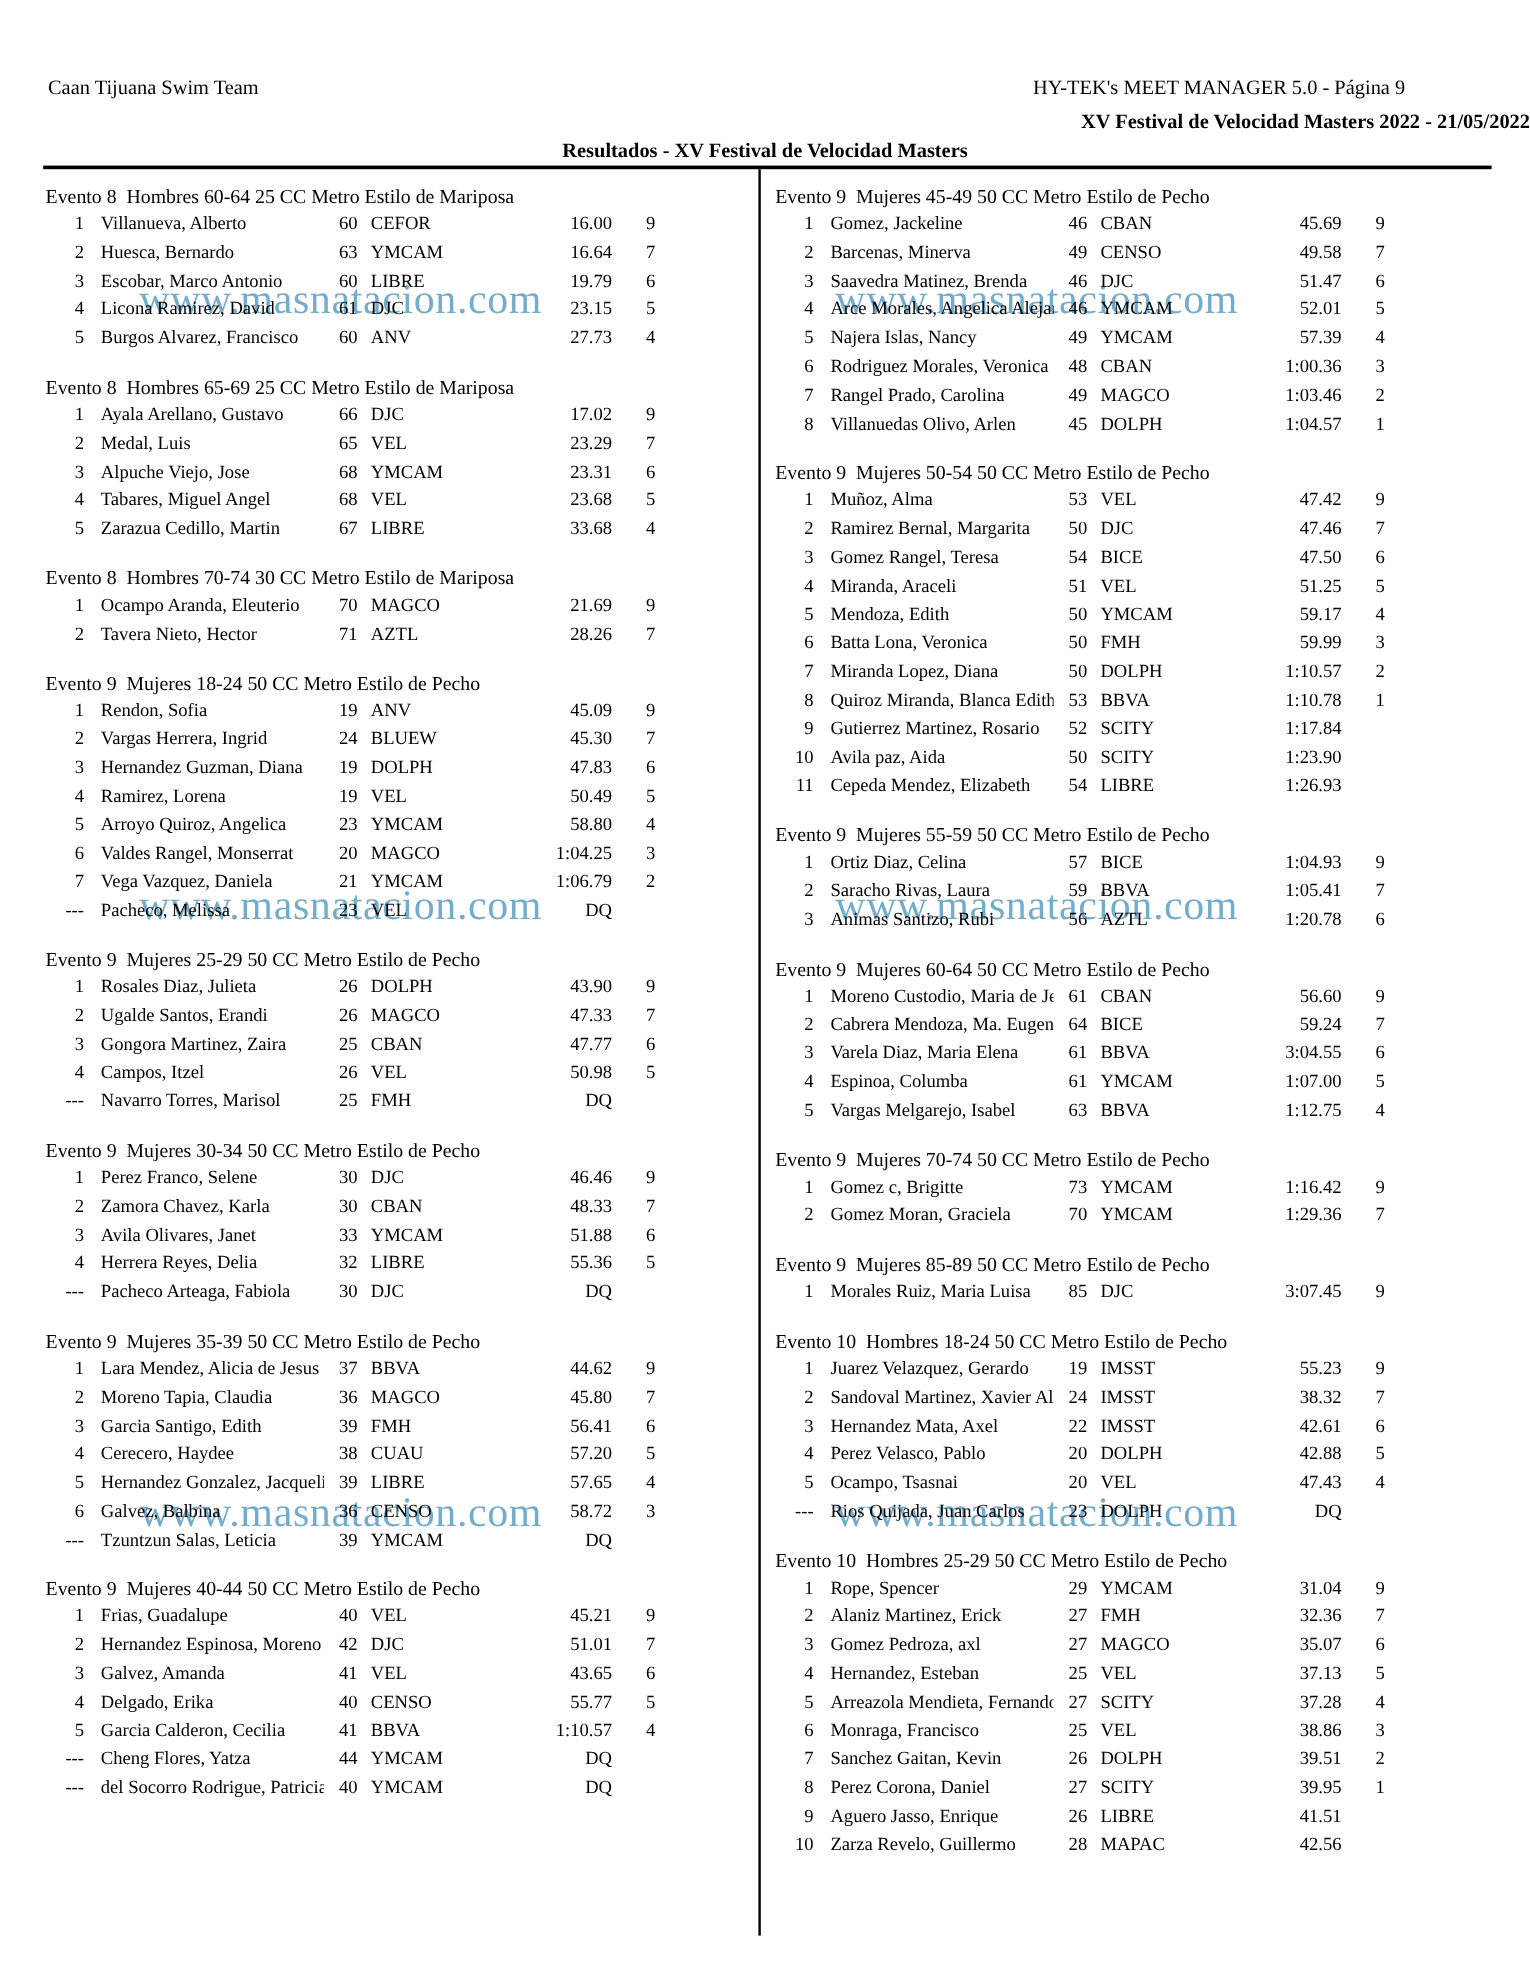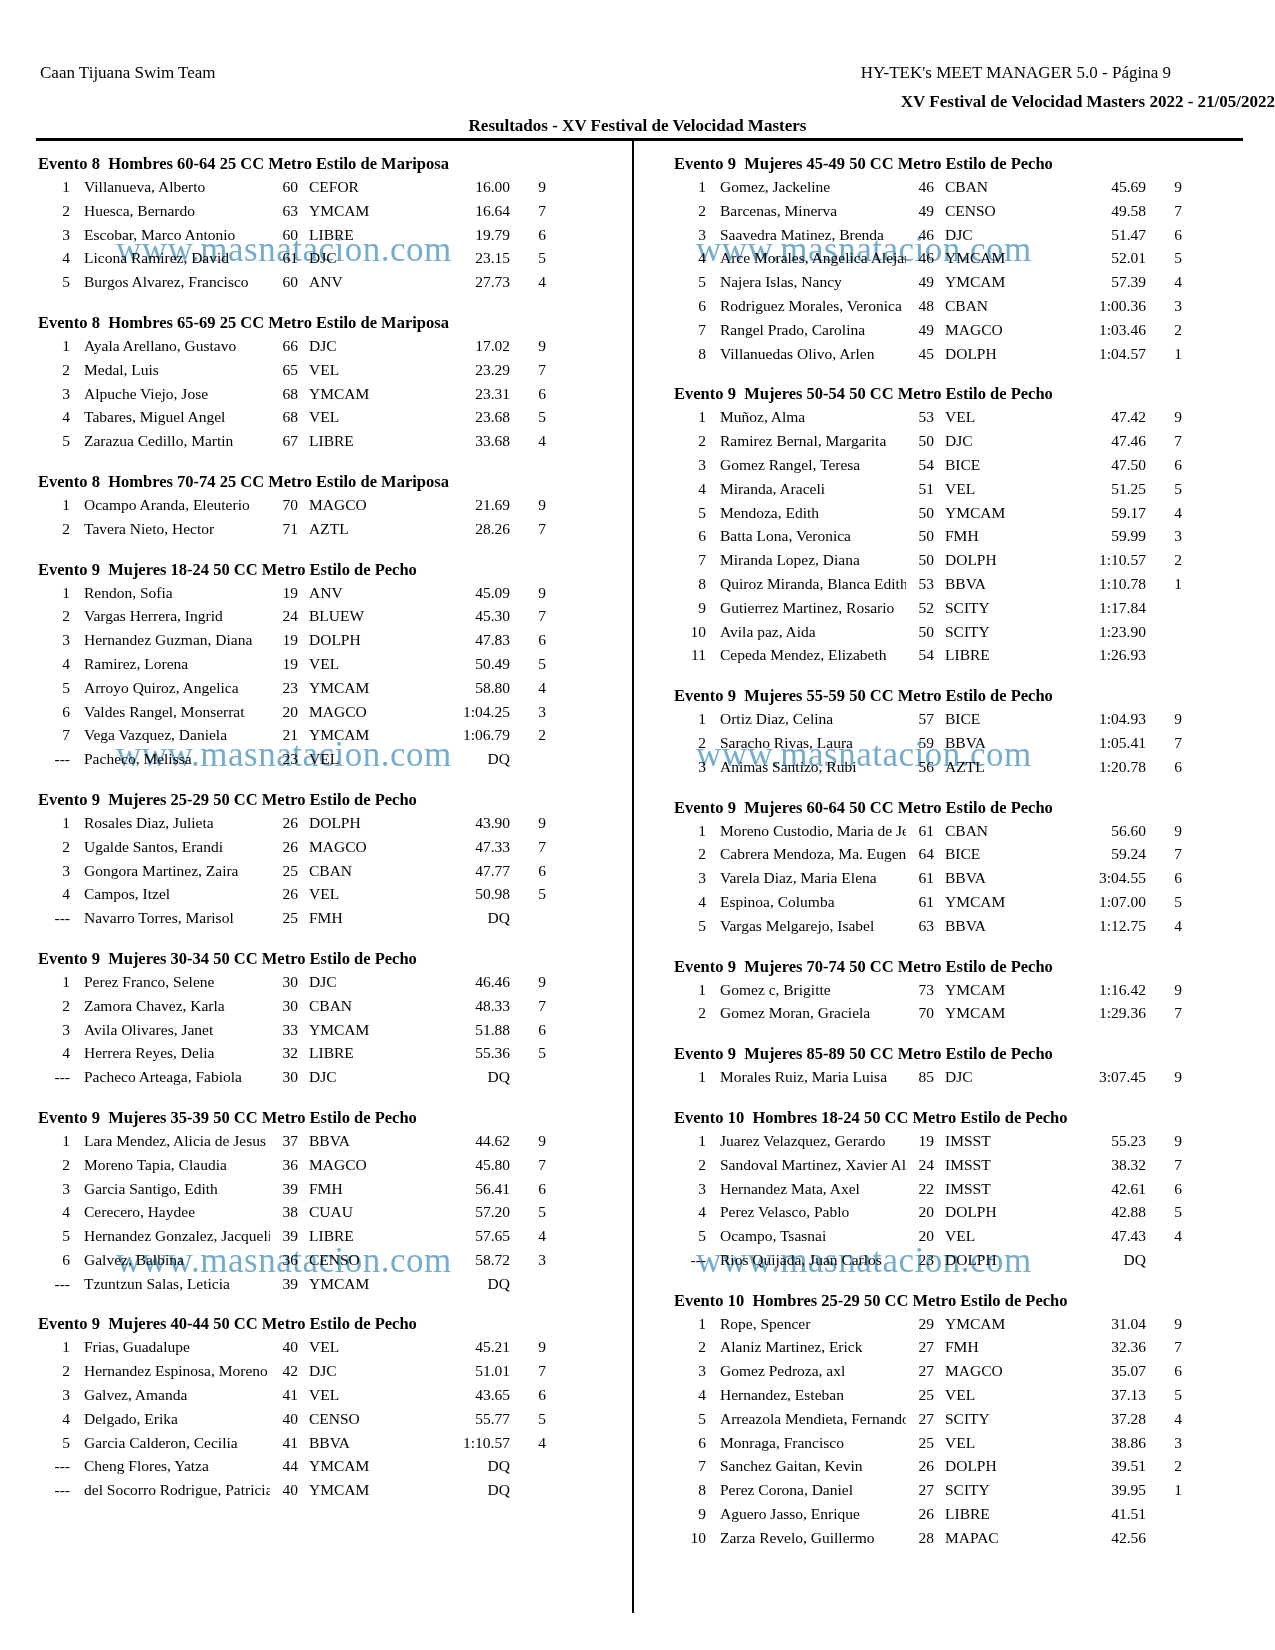--- a/index.html
+++ b/index.html
@@ -15,25 +15,25 @@
   .hdr-left  { position:absolute; left:40px;  top:63px; font-size:17px; z-index:2; }
   .hdr-right { position:absolute; right:104px; top:63px; font-size:17px; z-index:2; }
   .hdr-title { position:absolute; left:0; right:0; top:92px;  text-align:right; font-weight:bold; font-size:17px; z-index:2; }
   .hdr-sub   { position:absolute; left:0; right:0; top:116px; text-align:center; font-weight:bold; font-size:17px; z-index:2; }
   .rule { position:absolute; left:36px; right:32px; top:138px; height:3px; background:#000; z-index:2; }
   .vdiv { position:absolute; left:632px; top:141px; width:2px; height:1472px; background:#000; z-index:2; }
 
   
   .col { position:absolute; top:152px; width:510px; z-index:2; }
   .col-left  { left:38px; }
-  .col-right { left:646px;margin-left:28px; }
+  .col-right { left:646px; }
 
   .event { margin-bottom:17px; }
   .event-title {
-    font-weight:bold; font-size:16.5px; line-height:23px;
+    font-weight:normal; font-size:16.5px; line-height:23px;
     white-space:pre;
   }
   .row {
     display:grid;
     grid-template-columns:32px 200px 28px 120px 92px 36px;
     height:23.8px; line-height:23.8px;
     font-size:15.5px;
   }
   .c-place  { text-align:right; }
   .c-name   { padding-left:14px; white-space:nowrap; overflow:hidden; }
@@ -156,21 +156,21 @@
         <div class="row">
           <span class="c-place">5</span>
           <span class="c-name">Zarazua Cedillo, Martin</span>
           <span class="c-age">67</span>
           <span class="c-team">LIBRE</span>
           <span class="c-time">33.68</span>
           <span class="c-points">4</span>
         </div>
       </div>
       <div class="event">
-        <div class="event-title">Evento 8  Hombres 70-74 25 CC Metro Estilo de Mariposa</div>
+        <div class="event-title">Evento 8  Hombres 70-74 30 CC Metro Estilo de Mariposa</div>
         <div class="row">
           <span class="c-place">1</span>
           <span class="c-name">Ocampo Aranda, Eleuterio</span>
           <span class="c-age">70</span>
           <span class="c-team">MAGCO</span>
           <span class="c-time">21.69</span>
           <span class="c-points">9</span>
         </div>
         <div class="row">
           <span class="c-place">2</span>

